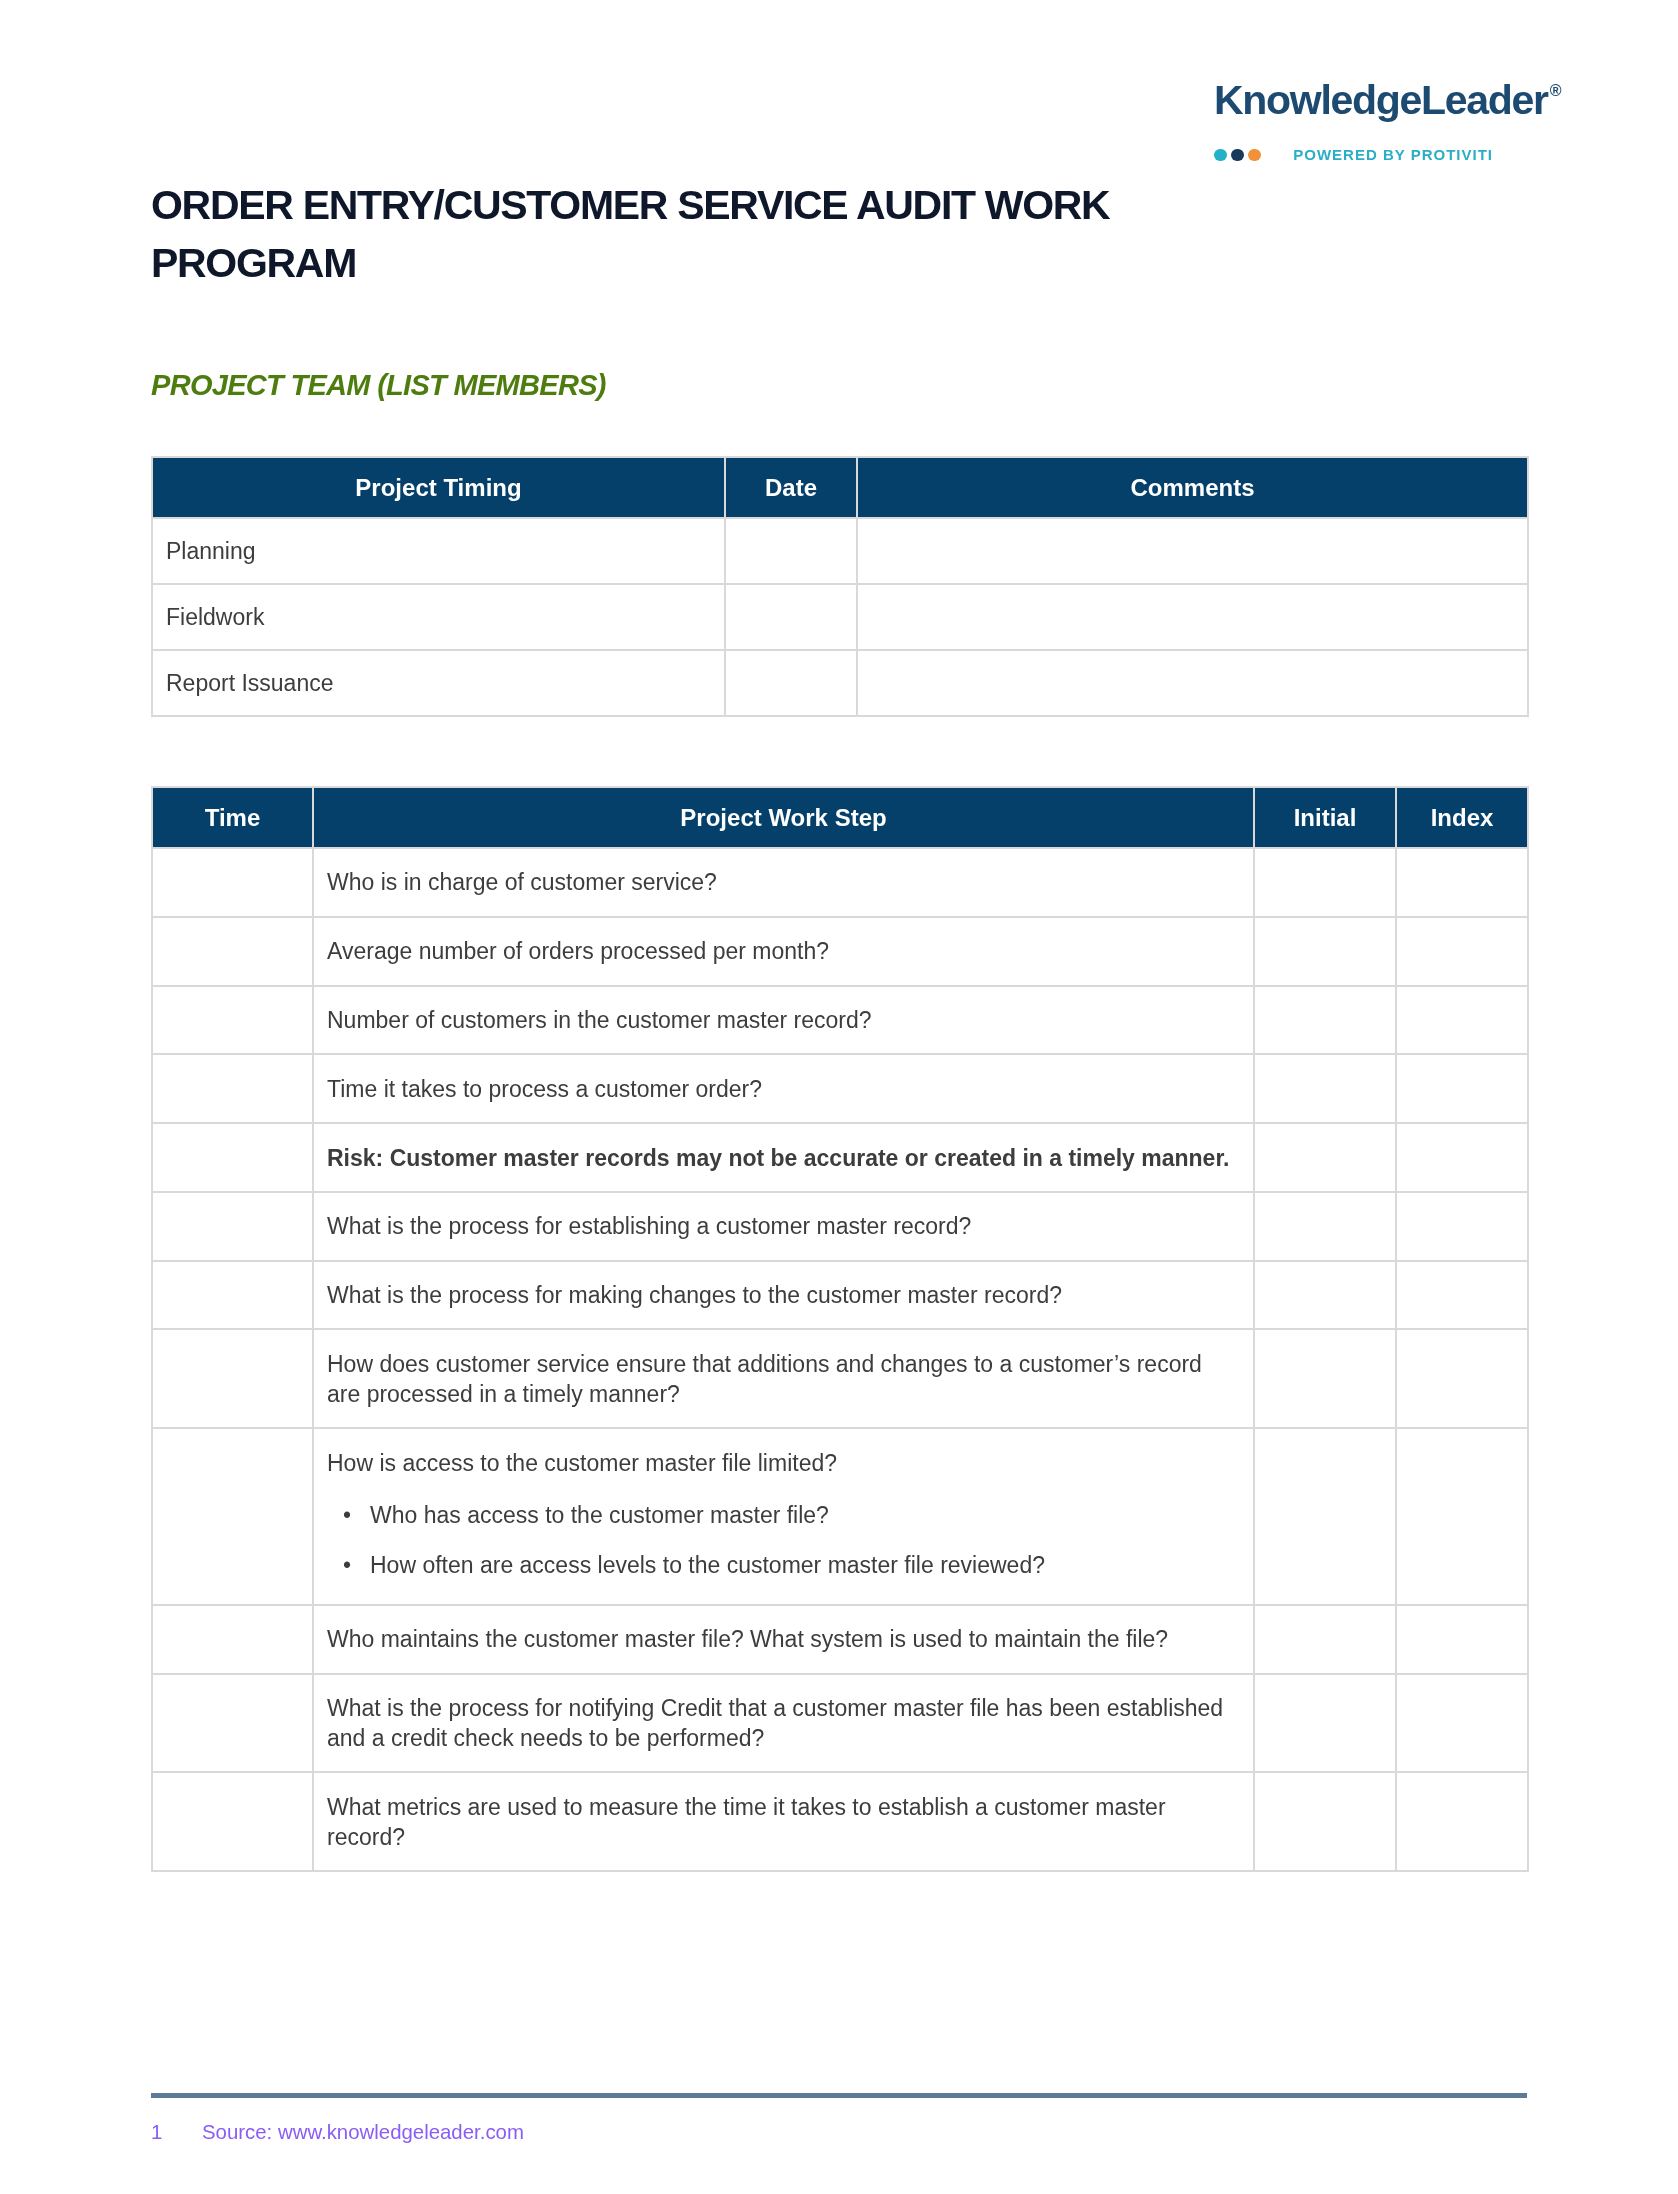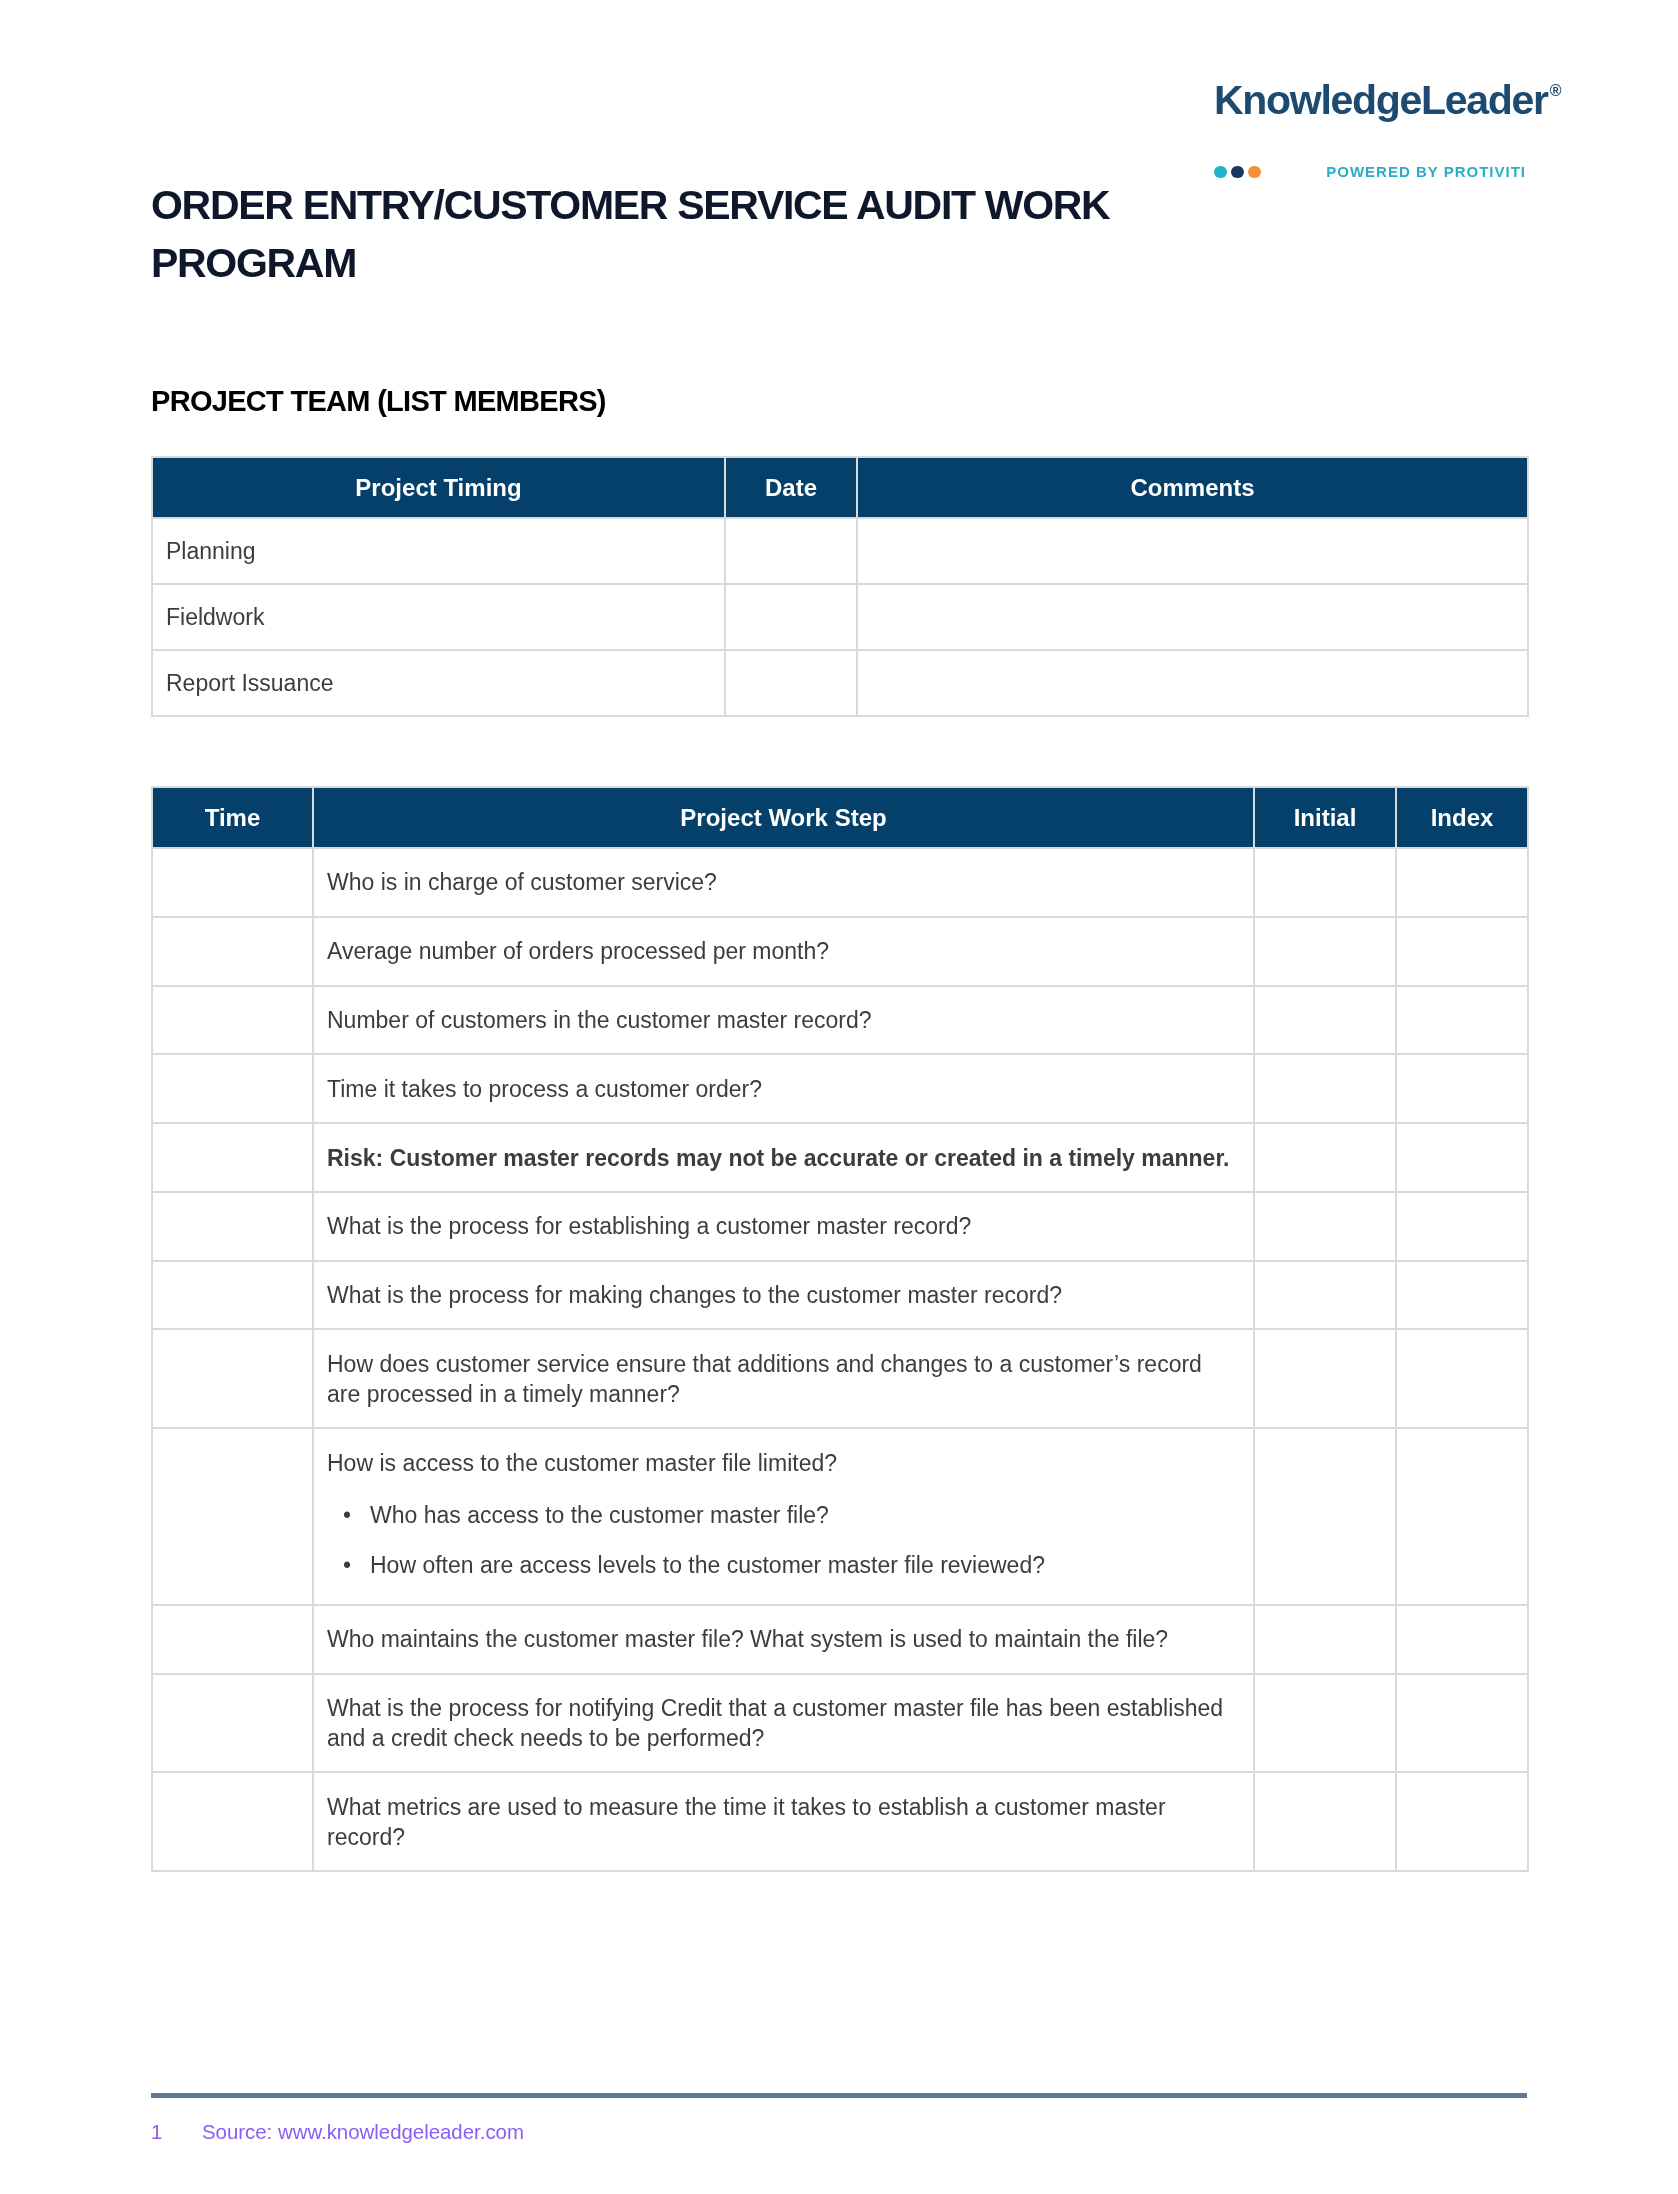--- a/index.html
+++ b/index.html
@@ -23,21 +23,21 @@
     top: 68px; left: 1214px;
   }
   .wordmark-line { line-height: 46px; white-space: nowrap; }
   .wordmark {
     font-size: 41px; font-weight: bold; color: #1c4a70; letter-spacing: -1.3px;
   }
   .regmark {
     font-size: 16px; font-weight: bold; color: #1c4a70;
     vertical-align: 18.4px; margin-left: 2px;
   }
-  .logo-sub { margin-top: 30px; display: flex; align-items: center; gap: 33px; }
+  .logo-sub { margin-top: 13px; display: flex; align-items: center; }
   .logo-dots { display: flex; align-items: center; }
   .logo-dot { width: 12.5px; height: 12.5px; border-radius: 50%; margin-right: 4.6px; }
   .dot-teal   { background: #21b2c5; }
   .dot-navy   { background: #17395c; }
   .dot-orange { background: #f29138; }
   .tagline {
     margin-left: 28px;
     font-size: 15px; font-weight: bold; color: #29aec6; letter-spacing: 1px;
     white-space: nowrap;
   }
@@ -46,23 +46,23 @@
   .doc-title {
     position: absolute;
     top: 176px; left: 151px; width: 1376px;
     text-align: left;
     color: #0f172a;
     font-size: 41px; font-weight: bold; letter-spacing: -1.3px;
     line-height: 58px;
   }
   .section-heading {
     position: absolute;
-    top: 385px; left: 151px; width: 1376px;
-    color: #000000;
-    font-size: 29px; font-weight: bold; letter-spacing: -0.7px;
+    top: 369px; left: 151px; width: 1376px;
+    color: #4d7c0f;
+    font-size: 29px; font-weight: bold; letter-spacing: -0.7px; font-style: italic;
   }
 
   
   table {
     position: absolute;
     left: 151px; width: 1376px;
     border-collapse: collapse;
     table-layout: fixed;
   }
   .timing-table { top: 456px; }

